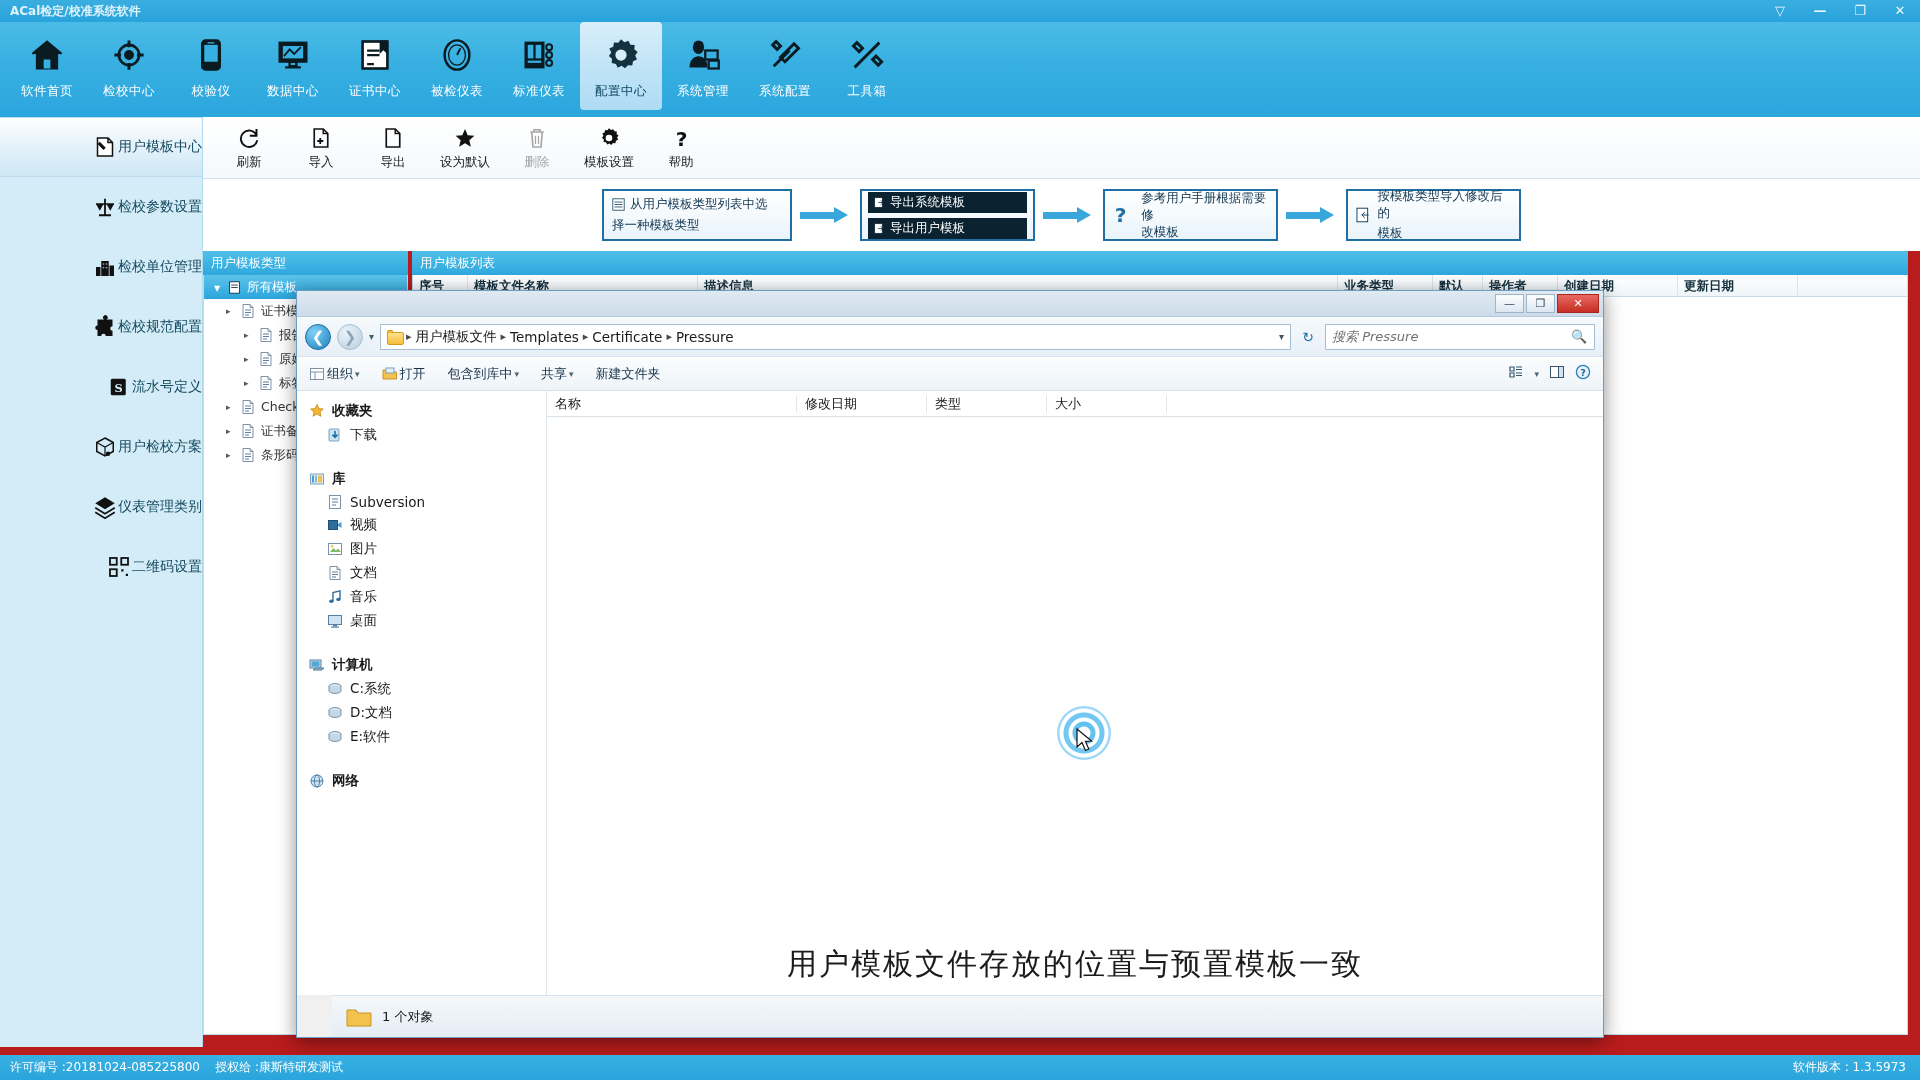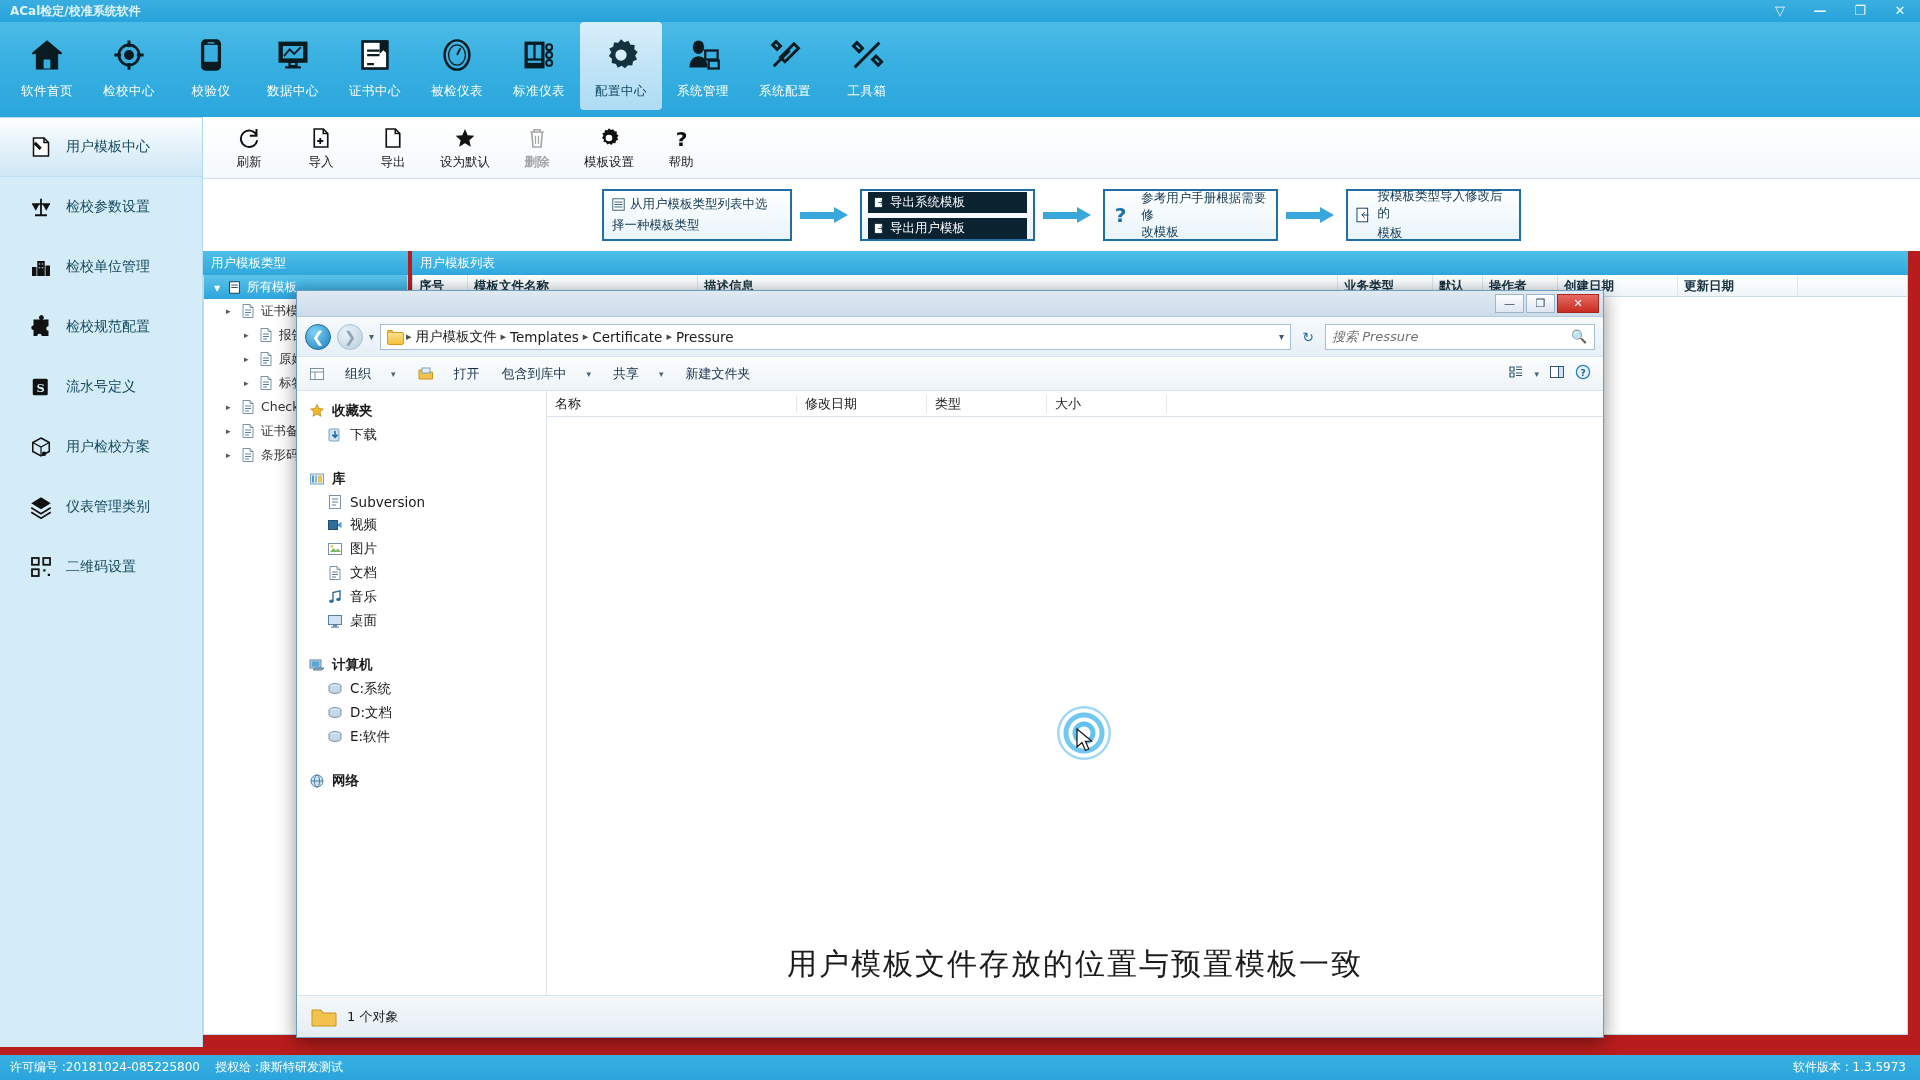--- a/index.html
+++ b/index.html
@@ -56,43 +56,44 @@
   .ribicon { height: 50px; display: flex; align-items: center; justify-content: center; }
   .riblabel { font-size: 12.5px; margin-top: 3px; white-space: nowrap; letter-spacing: .5px; }
 
   
   .leftnav {
     position: absolute; left: 0; top: 117px; width: 203px; height: 930px;
     background: #d4ecf7;
     border-right: 1px solid #b3d9ec;
   }
   .navitem {
-    height: 60px; display: flex; align-items: center; gap: 12px;
+    height: 60px; display: flex; align-items: center; 
     padding-left: 28px; color: #15495f; font-size: 14px;
     cursor: default;
+    justify-content: flex-end;
   }
   .navitem.active {
     background: linear-gradient(to bottom,#ffffff 0%, #e8f4fb 40%, #cfe7f5 100%);
     border-top: 1px solid #bcdcef; border-bottom: 1px solid #bcdcef;
   }
   .navicon { width: 26px; height: 26px; display:flex; align-items:center; justify-content:center; }
 
   
   .subtoolbar {
     position: absolute; left: 203px; top: 117px; width: 1717px; height: 62px;
     background: linear-gradient(to bottom,#ffffff 0%,#f4f9fc 100%);
     border-bottom: 1px solid #cfe2ec;
     display: flex; align-items: center; padding-left: 10px;
   }
   .tbitem {
     width: 72px; height: 58px; display:flex; flex-direction:column;
     align-items:center; justify-content:center; gap: 3px;
     font-size: 12.5px; color: #1a1a1a; cursor: default;
   }
-  .tbitem.disabled { color: #a6a6a6; font-weight: bold; }
+  .tbitem.disabled { color: #a6a6a6; }
   .tbicon { height: 26px; display:flex; align-items:center; justify-content:center; }
 
   
   .flowstrip {
     position: absolute; left: 203px; top: 179px; width: 1717px; height: 72px;
     background: #ffffff;
     display: flex; align-items: center; justify-content: center; gap: 0;
   }
   .flowbox {
     border: 2px solid #1f6fa5;
@@ -197,21 +198,21 @@
     font-size:13px; color:#707070; font-style:italic;
   }
   .refreshbtn { width:22px; height:22px; display:flex; align-items:center; justify-content:center; color:#1f6fa5; font-size:14px; }
 
   .exp-cmd {
     height:34px; background:linear-gradient(to bottom,#fbfdfe,#eef4f9);
     border-bottom:1px solid #d6e2ed;
     display:flex; align-items:center; padding:0 12px; gap:22px;
     font-size:13px; color:#16304a;
   }
-  .cmd { display:flex; align-items:center; gap:20px; }
+  .cmd { display:flex; align-items:center; gap:2px; }
   .cmd-right { margin-left:auto; display:flex; align-items:center; gap:10px; }
 
   .exp-body { flex:1; display:flex; background:#fff; }
   .exp-nav {
     width:250px; background:#ffffff; border-right:1px solid #dfe7ee;
     padding-top:8px; font-size:13.5px; color:#1a1a1a;
   }
   .navgrp { display:flex; align-items:center; gap:7px; padding:3px 0 3px 12px; font-weight:bold; }
   .navsub { display:flex; align-items:center; gap:7px; padding:3px 0 3px 30px; }
   .navspacer { height:20px; }
@@ -229,21 +230,21 @@
     margin:4px 0 0 0;
   }
   .filerow > div { padding-left:8px; }
   .watermark {
     text-align:center; font-size:30px; color:#1b1b1b; letter-spacing:2px;
     padding-bottom:10px;
   }
   .exp-status {
     height:42px; background:linear-gradient(to bottom,#f4f8fb,#e5edf4);
     border-top:1px solid #d6e2ed; display:flex; align-items:center; gap:10px; padding-left:14px;
-    font-size:13px; color:#1a1a1a;
+    font-size:13px; color:#1a1a1a;margin-left:35px;
   }
 
   
   .ripple {
     position:absolute; left:760px; top:415px; width:54px; height:54px;
     border-radius:50%;
     background:
       radial-gradient(circle,
         rgba(255,255,255,0) 0 6px,
         rgba(90,190,240,.95) 7px 11px,

